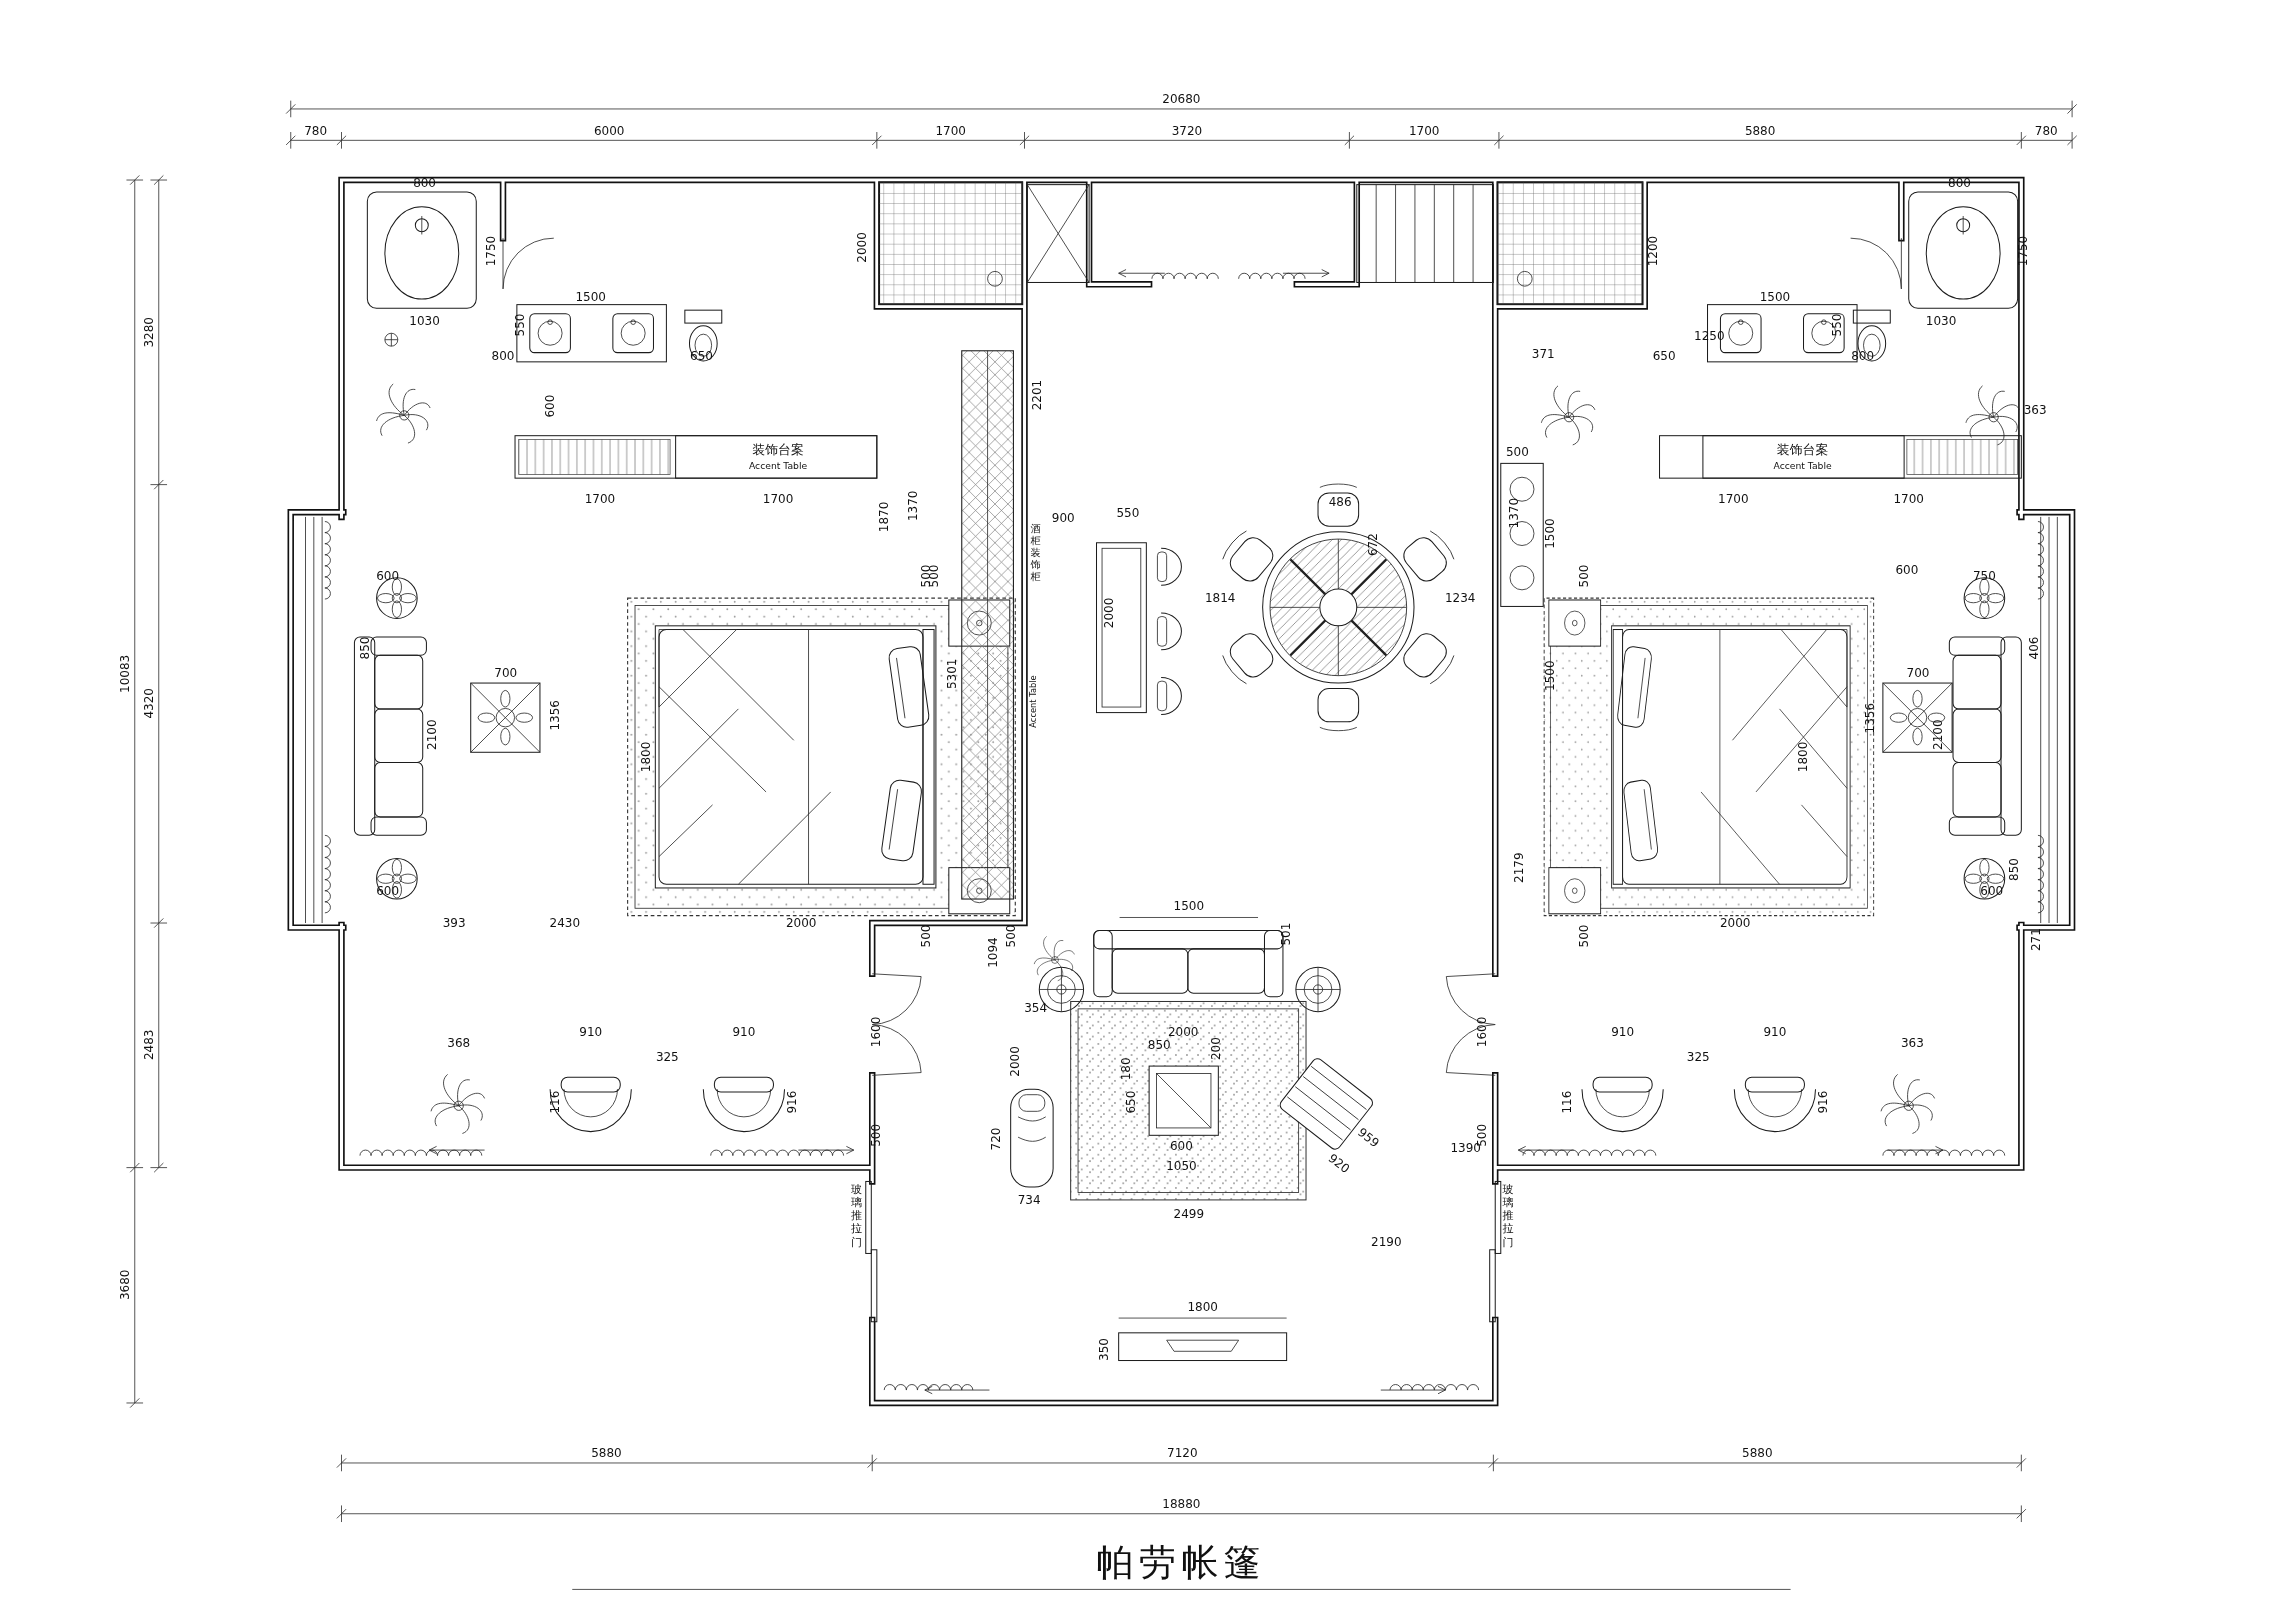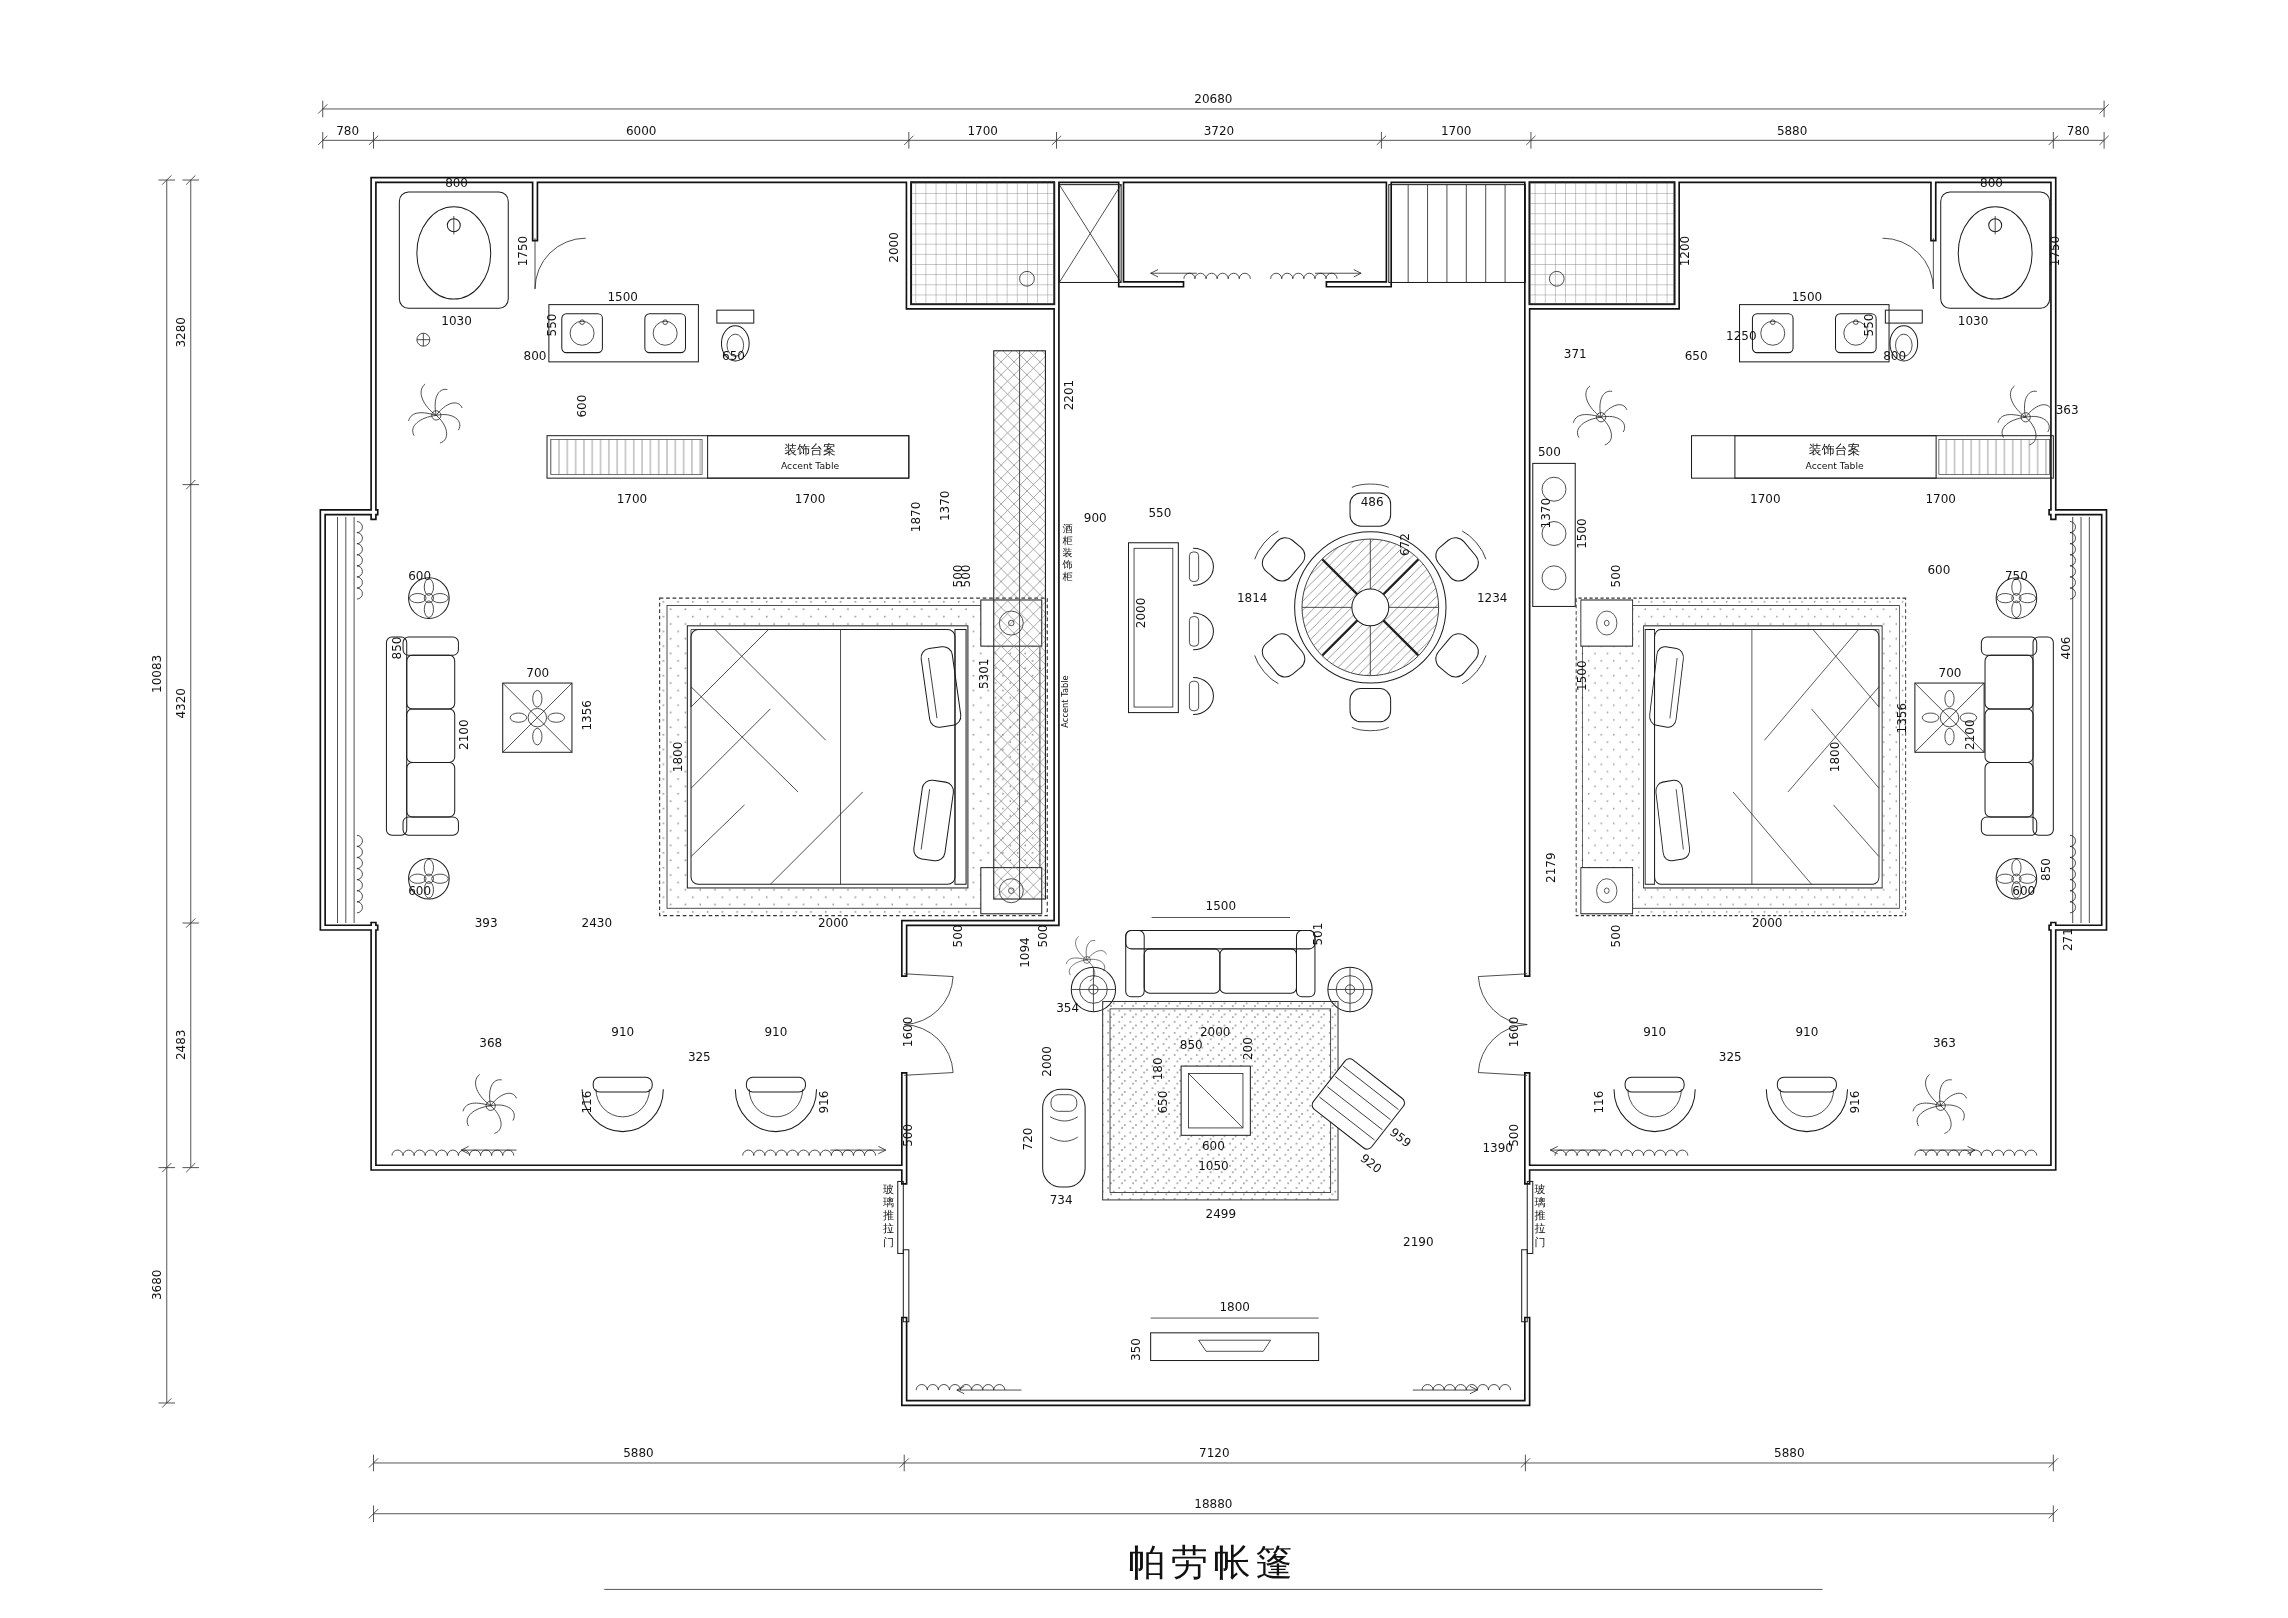--- a/index.html
+++ b/index.html
@@ -1,18 +1,18 @@
 <!DOCTYPE html>
 <html style="--ink: #1a1a1a; --paper: #ffffff;font-size:14.8px"><head>
 <meta charset="utf-8">
 <style>
   :root{ --ink:#1a1a1a; --paper:#ffffff; }
   html,body{margin:0;padding:0;background:var(--paper);}
   body{font-family:"DejaVu Sans","Liberation Sans",sans-serif;}
-  .stage{width:2096px;height:1619px;background:var(--paper);position:relative;margin-left:32px;}
+  .stage{width:2096px;height:1619px;background:var(--paper);position:relative;}
   svg{display:block}
   .f  {fill:none;stroke:#1c1c1c;stroke-width:1.1}
   .f2 {fill:none;stroke:#2a2a2a;stroke-width:0.9}
   .fw {fill:#ffffff;stroke:#1c1c1c;stroke-width:1.1}
   .wallO{fill:none;stroke:#111;stroke-width:7;stroke-linecap:square}
   .wallI{fill:none;stroke:#fff;stroke-width:3.4;stroke-linecap:square}
   .chain{stroke:#333;stroke-width:0.9;fill:none}
   .dim{font-size:13px;fill:#111;text-anchor:middle;font-family:"DejaVu Sans","Liberation Sans",sans-serif}
   .title{font-size:40px;fill:#111;text-anchor:middle;letter-spacing:6px}
 </style>

